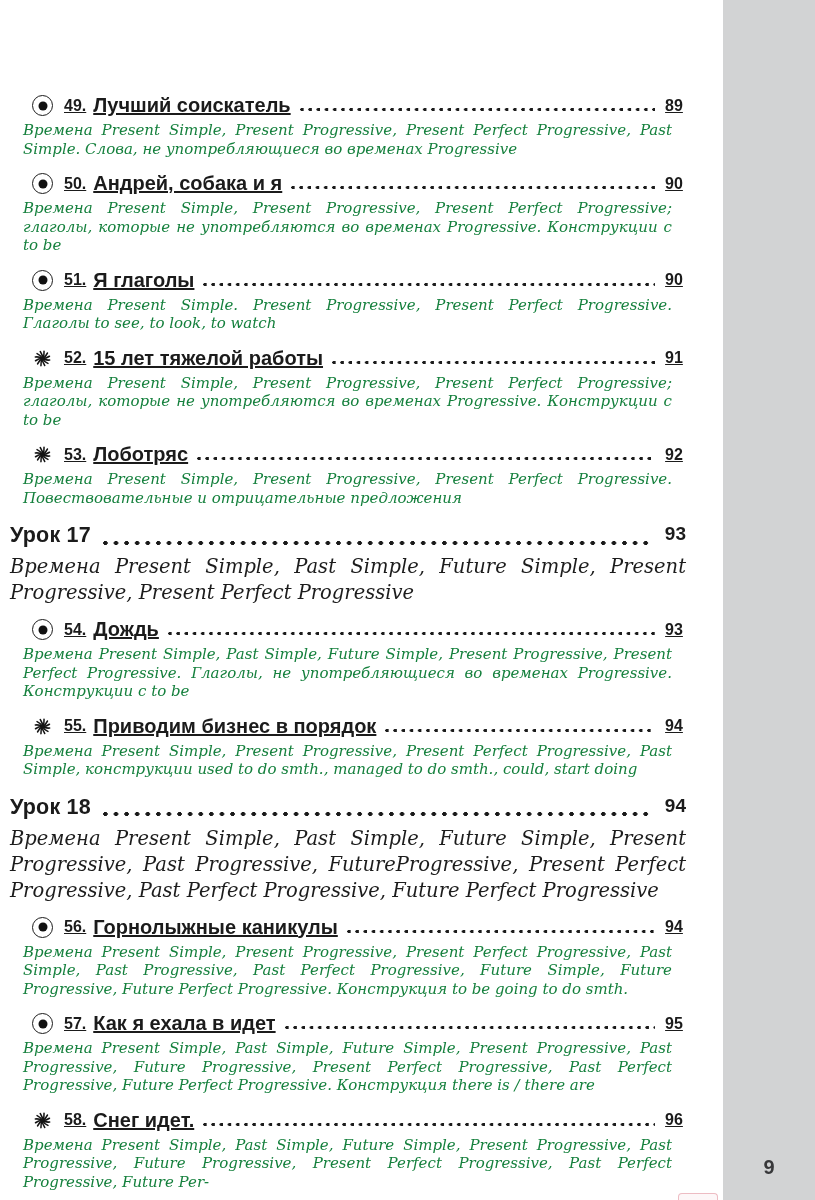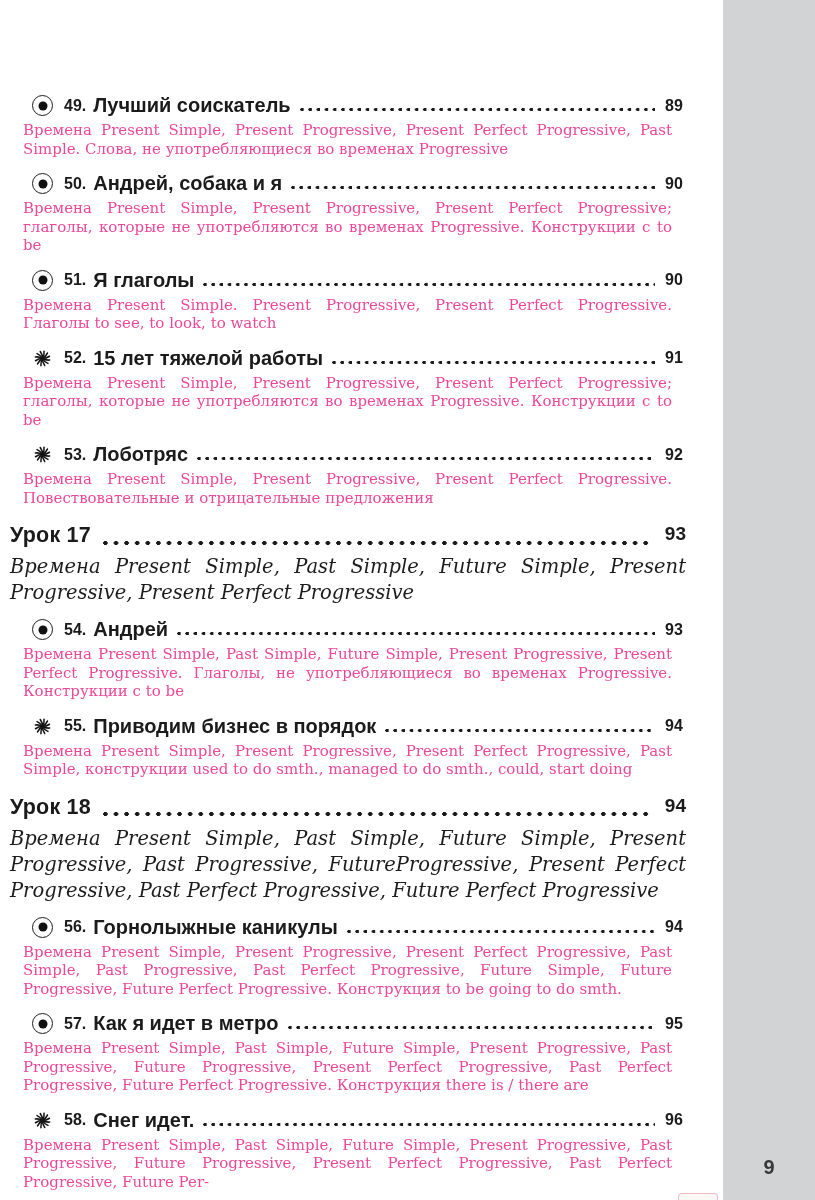--- a/index.html
+++ b/index.html
@@ -16,20 +16,21 @@
     width: 723px;
     box-sizing: border-box;
     padding: 94px 37px 0 10px;
   }
   .entry { }
   .item-row {
     display: flex; align-items: center;
     margin-left: 22px;
     height: 23px;
     margin-bottom: 4px;
+    text-decoration: underline;
   }
   .icon { width: 21px; height: 21px; flex: 0 0 21px; margin-right: 11px; position: relative; }
   .target-shape {
     display: none;
     width: 21px; height: 21px; box-sizing: border-box;
     border: 1.6px solid #1c1c1c; border-radius: 50%;
     position: relative;
   }
   .target-shape::after {
     content: ""; position: absolute; left: 50%; top: 50%;
@@ -56,23 +57,24 @@
   }
   .leader-lg {
     height: 6px;
     margin: 11px 8px 0 12px;
     background-image: radial-gradient(circle at 2.4px 3px, #191919 1.95px, transparent 2.35px);
     background-size: 10.6px 6px;
   }
 
   .desc {
     font-family: "DejaVu Serif", serif;
+    font-style: italic;
     font-size: 15px;
     line-height: 18.5px;
-    color: #ec4899;
+    color: #15803d;
     text-align: justify;
     margin: 3px 14px 14px 13px;
   }
 
   .lesson { margin-top: 16px; }
   .lesson-row { display: flex; height: 28px; margin-bottom: 2px; }
   .lesson-title { font-weight: 700; font-size: 21.5px; white-space: nowrap; letter-spacing: 0.2px; }
   .pnum-lg { font-weight: 700; font-size: 19px; min-width: 28px; text-align: right; }
   .lesson-sub {
     font-family: "DejaVu Serif", serif;
@@ -218,21 +220,21 @@
     <div class="lesson-sub">Времена Present Simple, Past Simple, Future Simple, Present Progressive, Present Perfect Progressive</div>
   </div>
 
   <div class="entry">
     <div class="item-row">
       <span class="icon target">
         <span class="target-shape"></span>
 
       </span>
       <span class="t-num">54.</span>
-      <span class="t-text">Андрей</span>
+      <span class="t-text">Дождь</span>
       <span class="leader"></span>
       <span class="pnum">93</span>
     </div>
     <div class="desc">Времена Present Simple, Past Simple, Future Simple, Present Progressive, Present Perfect Progressive. Глаголы, не употребляющиеся во временах Progressive. Конструкции с to be</div>
   </div>
 
   <div class="entry">
     <div class="item-row">
       <span class="icon swirl">
 
@@ -271,21 +273,21 @@
     <div class="desc">Времена Present Simple, Present Progressive, Present Perfect Progressive, Past Simple, Past Progressive, Past Perfect Progressive, Future Simple, Future Progressive, Future Perfect Progressive. Конструкция to be going to do smth.</div>
   </div>
 
   <div class="entry">
     <div class="item-row">
       <span class="icon target">
         <span class="target-shape"></span>
 
       </span>
       <span class="t-num">57.</span>
-      <span class="t-text">Как я идет в метро</span>
+      <span class="t-text">Как я ехала в идет</span>
       <span class="leader"></span>
       <span class="pnum">95</span>
     </div>
     <div class="desc">Времена Present Simple, Past Simple, Future Simple, Present Progressive, Past Progressive, Future Progressive, Present Perfect Progressive, Past Perfect Progressive, Future Perfect Progressive. Конструкция there is / there are</div>
   </div>
 
   <div class="entry">
     <div class="item-row">
       <span class="icon swirl">
 

